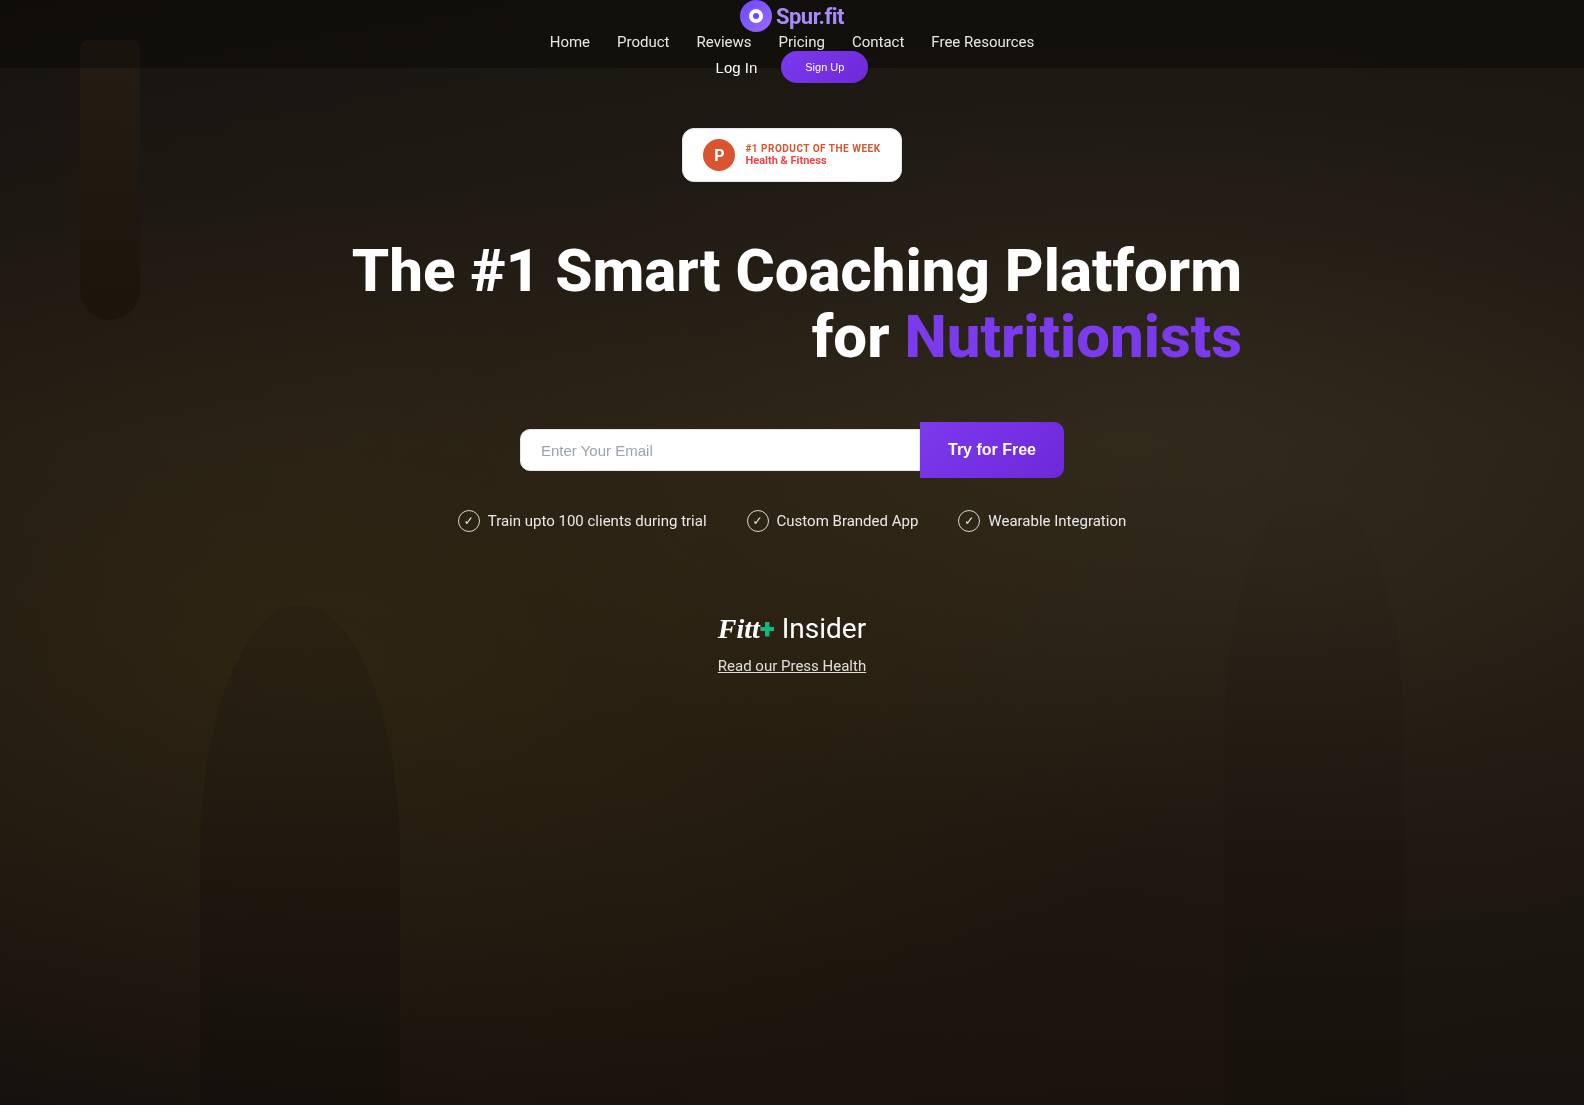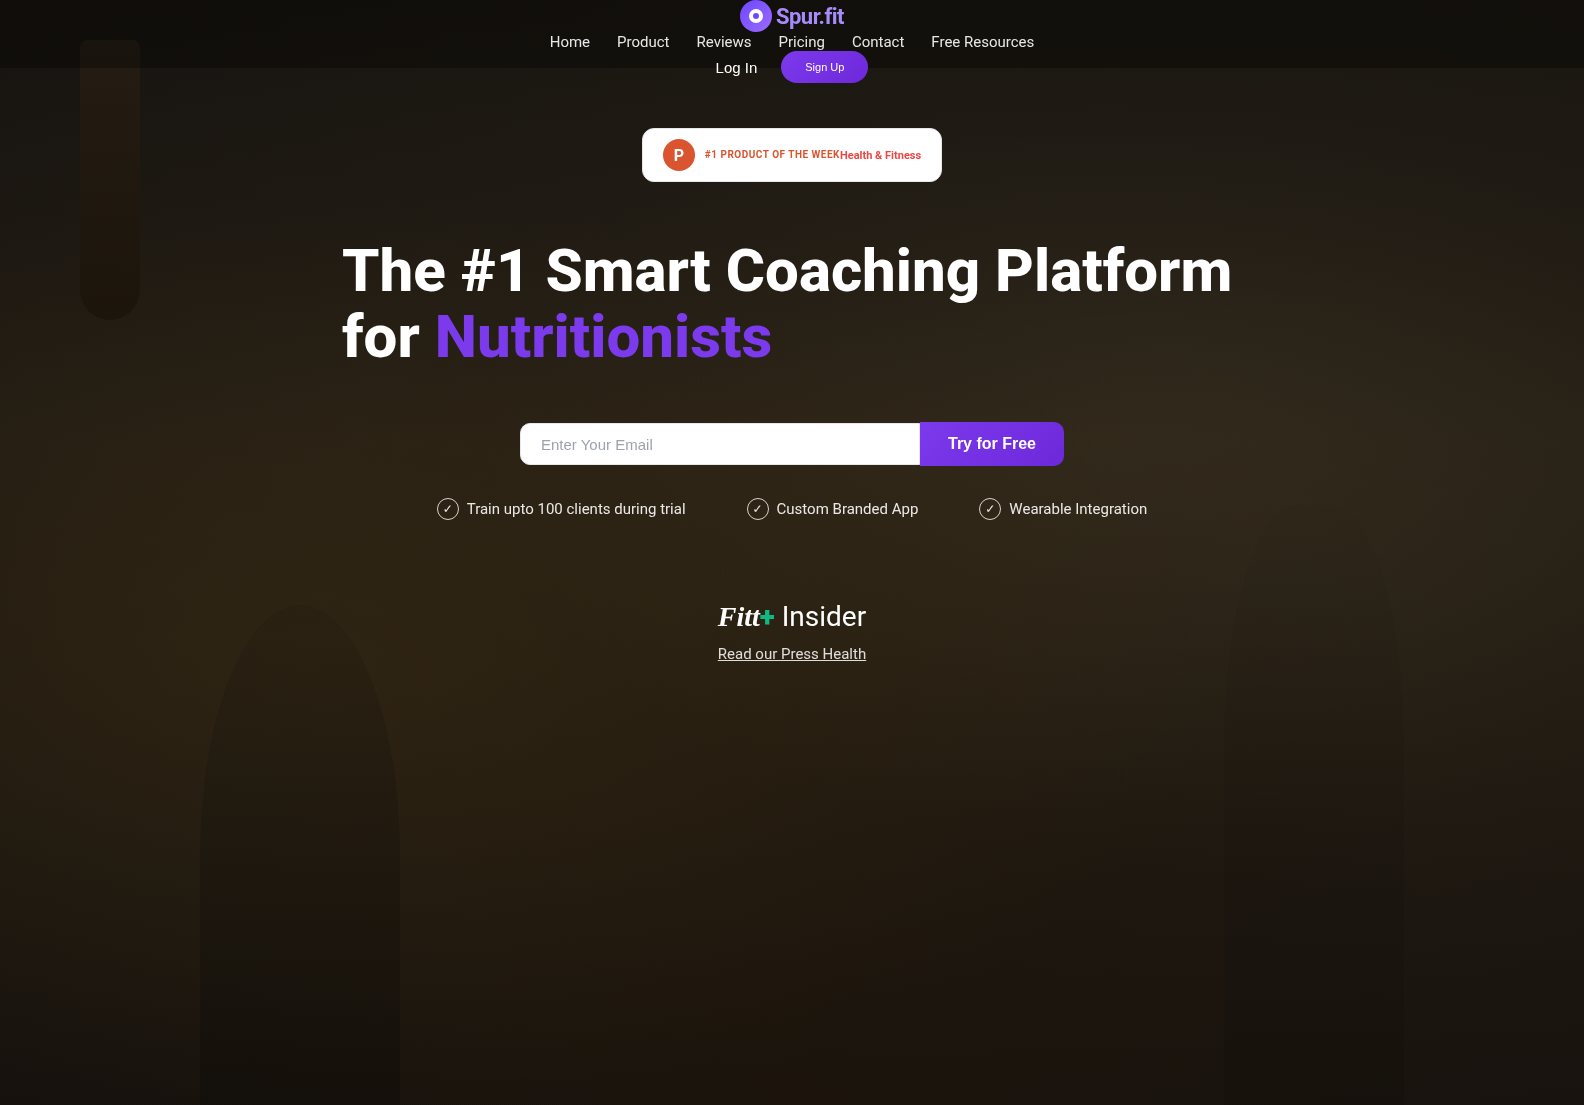--- a/index.html
+++ b/index.html
@@ -163,21 +163,21 @@
       display: flex;
       align-items: center;
       justify-content: center;
       color: white;
       font-weight: 700;
       font-size: 16px;
     }
 
     .ph-badge-text {
       display: flex;
-      flex-direction: row;
+      flex-direction: column;
     }
 
     .ph-badge-top {
       font-size: 10px;
       font-weight: 700;
       color: #da552f;
       letter-spacing: 0.5px;
       text-transform: uppercase;
     }
 
@@ -185,21 +185,21 @@
       font-size: 11px;
       font-weight: 700;
       color: #ef4444;
     }
 
     
     .hero-headline {
       font-size: 60px;
       font-weight: 800;
       color: white;
-      text-align: left;
+      text-align: right;
       line-height: 1.1;
       margin-bottom: 52px;
       max-width: 900px;
     }
 
     .hero-headline .highlight {
       color: #7c3aed;
     }
 
     
@@ -220,37 +220,37 @@
       outline: none;
       background: white;
       color: #374151;
     }
 
     .email-input::placeholder {
       color: #9ca3af;
     }
 
     .btn-try-free {
-      height: 44px;
+      height: 56px;
       padding: 0 28px;
       background: linear-gradient(135deg, #7c3aed, #6d28d9);
       color: white;
       border: none;
       border-radius: 0 10px 10px 0;
       font-size: 16px;
       font-weight: 600;
       cursor: pointer;
       white-space: nowrap;
     }
 
     
     .feature-checks {
       display: flex;
       align-items: flex-start;
-      gap: 61px;
+      gap: 40px;
       margin-bottom: 80px;
     }
 
     .feature-item {
       display: flex;
       align-items: center;
       gap: 8px;
       color: rgba(255,255,255,0.9);
       font-size: 15px;
     }

